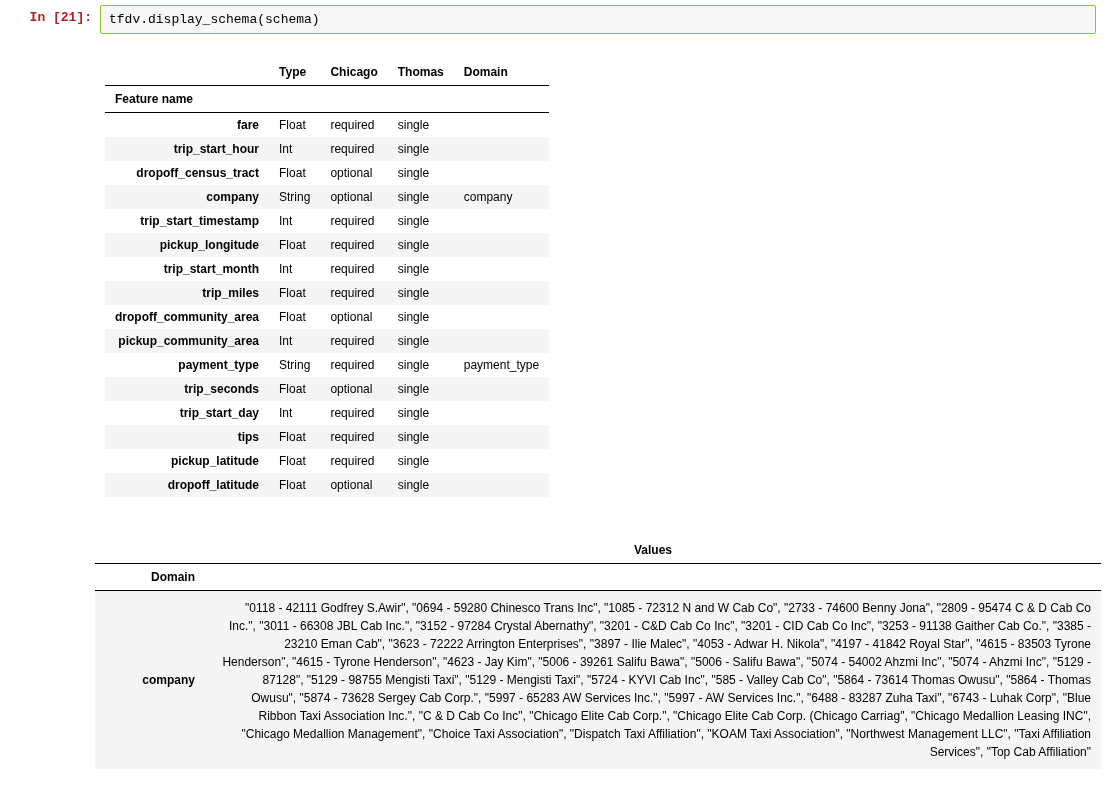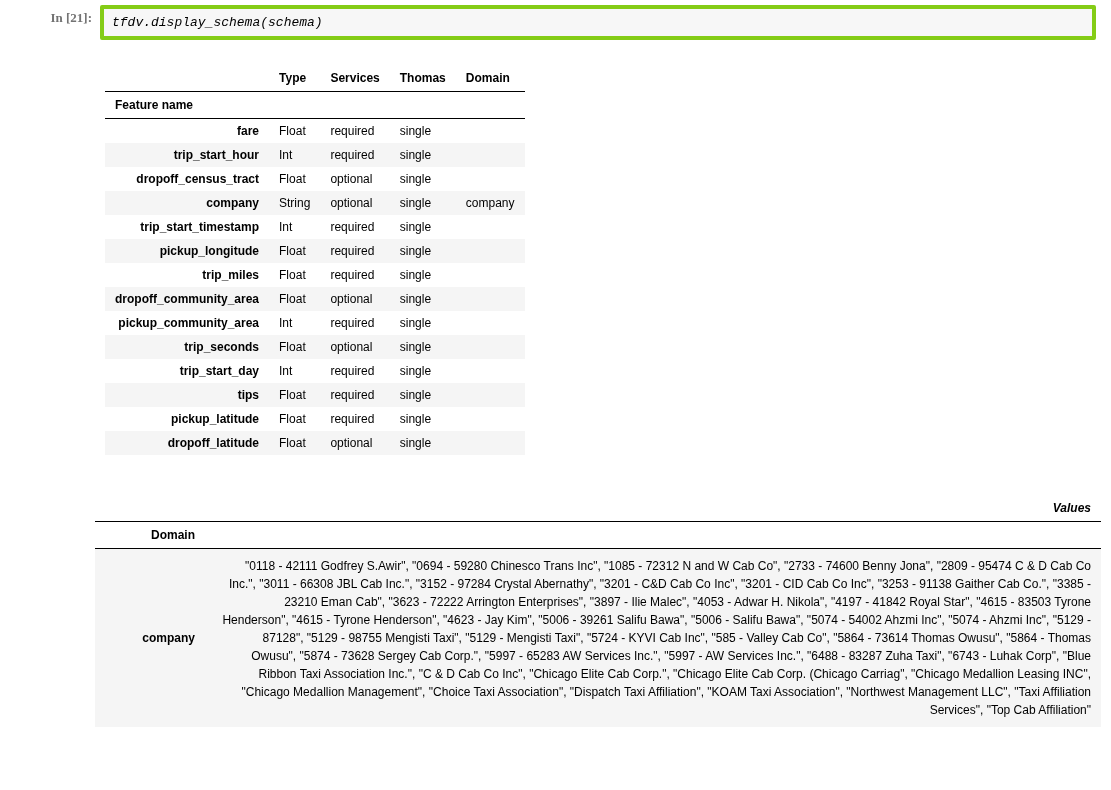--- a/index.html
+++ b/index.html
@@ -13,38 +13,37 @@
       color: #000;
       background: #fff;
       padding: 0;
     }
     .cell {
       display: flex;
       padding: 5px 5px 5px 0;
       margin: 0 10px;
     }
     .prompt {
-      font-family: Liberation Serif, serif;
+      font-family: Liberation Mono, monospace;
       font-size: 13px;
       min-width: 90px;
       text-align: right;
       padding: 5px 8px 0 0;
-      color: #737373;
+      color: #b91c1c;
       font-weight: bold;
     }
     .code-area {
       flex: 1;
       background: #f7f7f7;
-      border: 4px solid #84cc16;
+      border: 1px solid #84cc16;
       border-radius: 2px;
       padding: 6px 8px;
       font-family: Menlo, Monaco, Consolas, "Courier New", monospace;
       font-size: 13px;
       color: #000;
-      font-style: italic;
     }
     .output-wrap {
       margin-left: 95px;
       padding: 20px 10px 0 10px;
     }
     table.schema {
       border-collapse: collapse;
       font-size: 12px;
     }
     table.schema th {
@@ -82,22 +81,21 @@
     table.domain th {
       font-weight: bold;
       padding: 6px 10px;
       border-bottom: 1px solid #000;
     }
     table.domain th.left {
       text-align: right;
       width: 110px;
     }
     table.domain th.right {
-      text-align: right;
-      font-style: italic;
+      text-align: center;
     }
     table.domain td {
       padding: 8px 10px;
       vertical-align: middle;
     }
     table.domain td.dlabel {
       font-weight: bold;
       text-align: right;
       white-space: nowrap;
       width: 110px;
@@ -120,21 +118,21 @@
   <div class="prompt">In [21]:</div>
   <div class="code-area">tfdv.display_schema(schema)</div>
 </div>
 
 <div class="output-wrap">
   <table class="schema">
     <thead>
       <tr>
         <th></th>
         <th class="hdr">Type</th>
-        <th class="hdr">Services</th>
+        <th class="hdr">Chicago</th>
         <th class="hdr">Thomas</th>
         <th class="hdr">Domain</th>
       </tr>
       <tr>
         <th>Feature name</th>
         <th></th>
           <th></th>
           <th></th>
           <th></th>
       </tr>
@@ -176,39 +174,53 @@
           <td></td>
         </tr>
         <tr>
           <td class="label">pickup_longitude</td>
           <td>Float</td>
           <td>required</td>
           <td>single</td>
           <td></td>
         </tr>
         <tr>
+          <td class="label">trip_start_month</td>
+          <td>Int</td>
+          <td>required</td>
+          <td>single</td>
+          <td></td>
+        </tr>
+        <tr>
           <td class="label">trip_miles</td>
           <td>Float</td>
           <td>required</td>
           <td>single</td>
           <td></td>
         </tr>
         <tr>
           <td class="label">dropoff_community_area</td>
           <td>Float</td>
           <td>optional</td>
           <td>single</td>
           <td></td>
         </tr>
         <tr>
           <td class="label">pickup_community_area</td>
           <td>Int</td>
           <td>required</td>
           <td>single</td>
           <td></td>
+        </tr>
+        <tr>
+          <td class="label">payment_type</td>
+          <td>String</td>
+          <td>required</td>
+          <td>single</td>
+          <td>payment_type</td>
         </tr>
         <tr>
           <td class="label">trip_seconds</td>
           <td>Float</td>
           <td>optional</td>
           <td>single</td>
           <td></td>
         </tr>
         <tr>
           <td class="label">trip_start_day</td>

